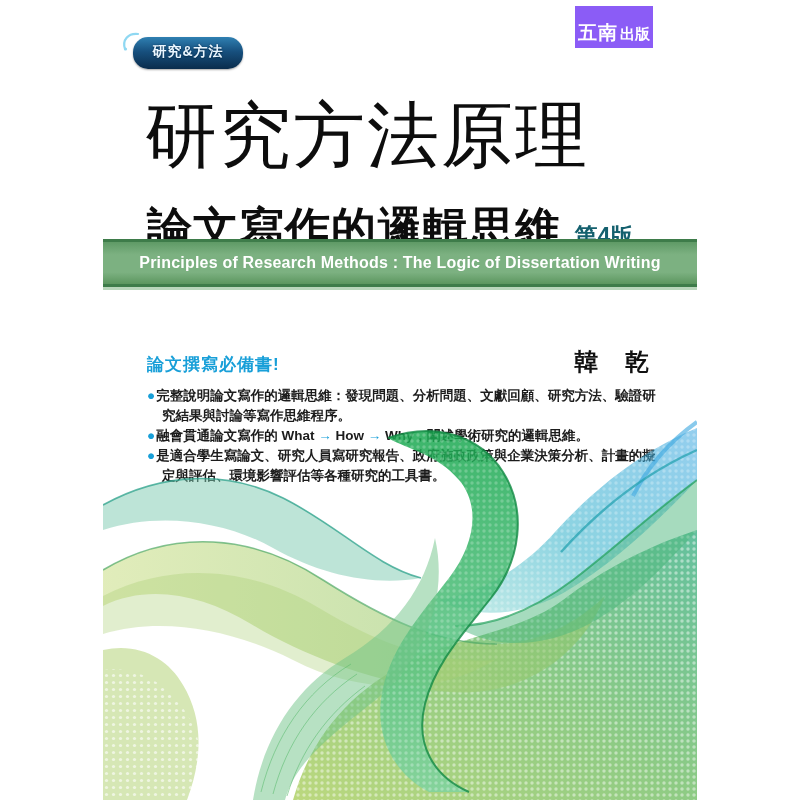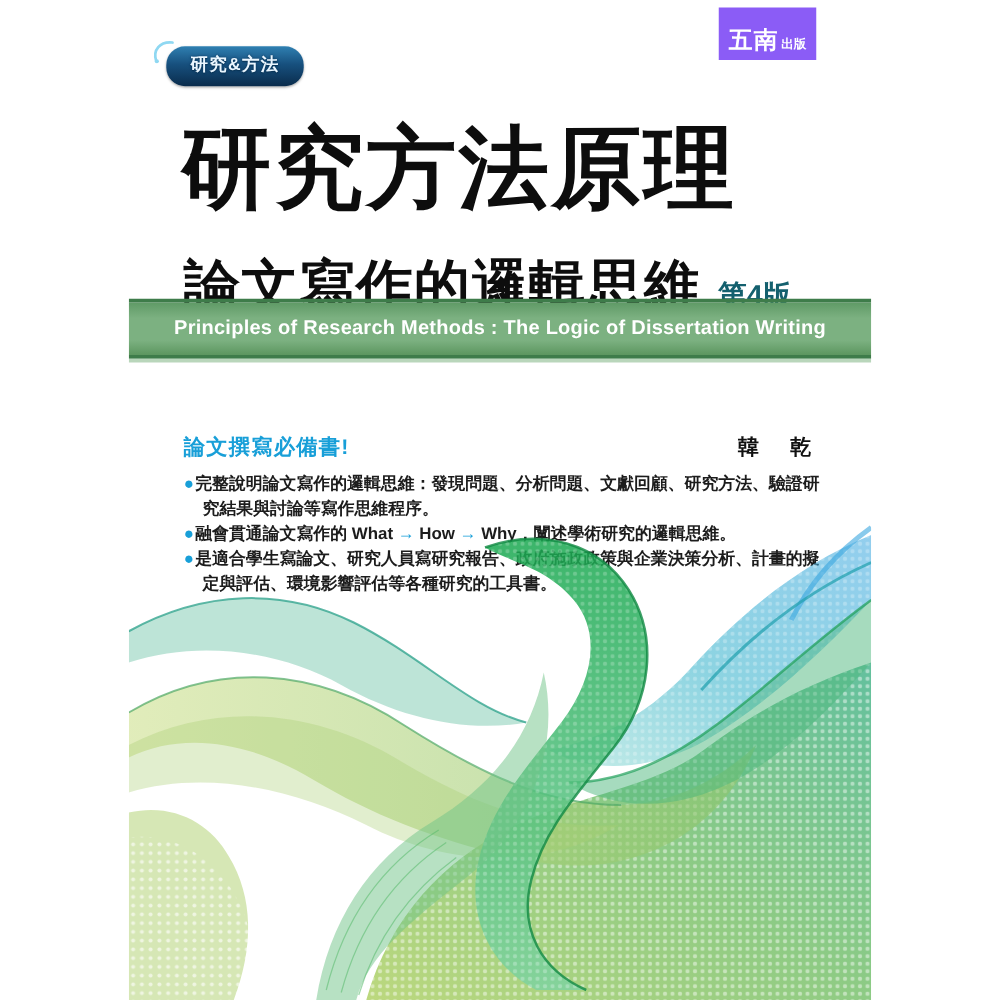--- a/index.html
+++ b/index.html
@@ -25,25 +25,25 @@
     letter-spacing:1px;text-shadow:0 0 2px #0a365c, 0 1px 1px #063050;
   }
   .badge .swoosh{position:absolute;left:-12px;top:-8px;}
   
   .pub-logo{
     position:absolute;left:472px;top:6px;width:78px;height:42px;
     background:#8b5cf6;display:flex;align-items:flex-end;justify-content:center;
     padding-bottom:6px;box-sizing:border-box;
   }
   .pub-name{color:#ffffff;font-size:19px;font-weight:900;letter-spacing:1px;line-height:1;}
-  .pub-suffix{color:#ffffff;font-size:10px;font-weight:bold;margin-left:2px;line-height:1;padding-bottom:1px;}
+  .pub-suffix{color:#ffffff;font-size:15px;font-weight:bold;margin-left:2px;line-height:1;padding-bottom:1px;}
   
   .title{
     position:absolute;left:42px;top:96px;
-    font-size:72px;font-weight:700;color:#0d0d0d;letter-spacing:2px;
+    font-size:72px;font-weight:400;color:#0d0d0d;letter-spacing:2px;
     line-height:1.1;white-space:nowrap;
   }
   .subtitle-row{position:absolute;left:44px;top:178px;white-space:nowrap;}
   .subtitle{
     display:inline-block;font-size:45px;font-weight:900;color:#0d0d0d;
     letter-spacing:1px;vertical-align:baseline;margin-top:21px;
   }
   .edition{
     display:inline-block;font-size:23px;font-weight:900;color:#14606e;
     margin-left:9px;vertical-align:baseline;
@@ -58,21 +58,21 @@
   .en-bar:after{
     content:"";position:absolute;left:0;right:0;bottom:-6px;height:3px;background:#b9d6bb;
   }
   .en-bar .en-text{
     color:#ffffff;font-size:16px;font-weight:bold;letter-spacing:.2px;
   }
   
   .blurb{position:absolute;left:44px;top:298px;width:520px;margin-top:48px;}
   .blurb-head{display:flex;justify-content:space-between;align-items:baseline;}
   .tagline{color:#189fd8;font-size:17px;font-weight:900;letter-spacing:1px;}
-  .author{color:#111111;font-size:17px;font-weight:900;letter-spacing:10px;margin-right:8px;text-align:center;}
+  .author{color:#111111;font-size:24px;font-weight:900;letter-spacing:10px;margin-right:8px;text-align:center;}
   .bullets{margin-top:8px;}
   .bullet{
     font-size:13.5px;line-height:20px;color:#1c1c1c;font-weight:bold;
     padding-left:15px;text-indent:-15px;
   }
   .bullet .dot{color:#189fd8;margin-right:1px;}
   .bullet .accent{color:#189fd8;font-weight:900;}
   
   .waves{position:absolute;left:0;top:420px;width:594px;height:380px;}
 </style>

